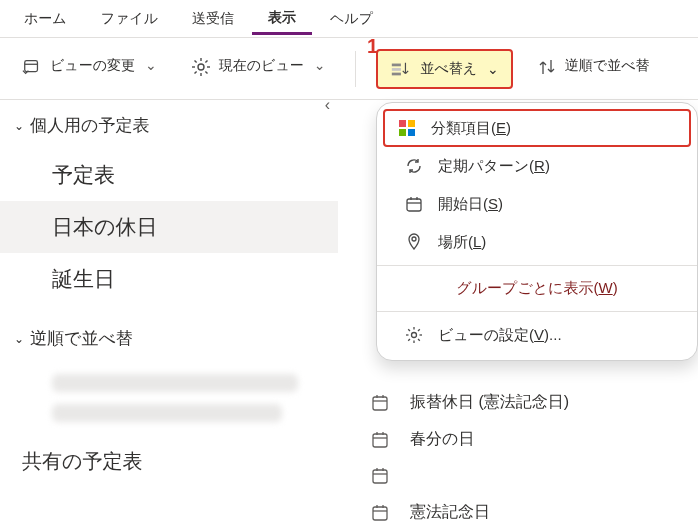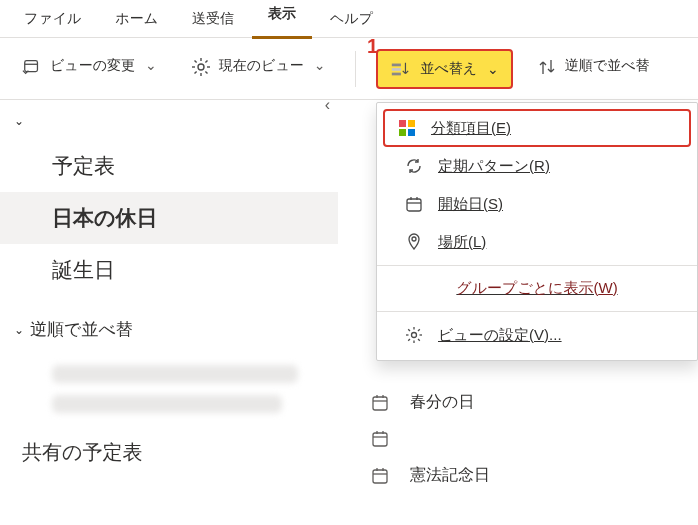--- a/index.html
+++ b/index.html
@@ -23,22 +23,22 @@
     gap: 2px;
     border-bottom: 1px solid #e1dfdd;
   }
   .menubar-item {
     padding: 6px 16px;
     cursor: pointer;
     color: #323130;
   }
   .menubar-item.active {
     font-weight: 600;
-    border-bottom: 3px solid #a16207;
-    padding-bottom: 13px;
+    border-bottom: 3px solid #701a75;
+    padding-bottom: 5px;
   }
   
   .ribbon {
     height: 62px;
     display: flex;
     align-items: center;
     gap: 14px;
     padding: 0 12px;
     border-bottom: 1px solid #e1dfdd;
     position: relative;
@@ -48,21 +48,21 @@
     align-items: flex-start;
     gap: 8px;
     padding: 6px 10px;
     cursor: pointer;
     border-radius: 4px;
     height: 36px;
   }
   .ribbon-btn .chev { margin-left: 2px; color:#605e5c;}
   .ribbon-sort {
     border: 2px solid #d9362b;
-    background: #fde047;
+    background: #fef9c3;
     border-radius: 4px;
     padding: 4px 12px;
     display: inline-flex;
     align-items: center;
     gap: 10px;
     height: 40px;
     position: relative;
   }
   
   .sidebar {
@@ -88,21 +88,21 @@
     font-weight: 400;
     color: #323130;
     cursor: pointer;
   }
   .cal-item {
     padding: 12px 12px 12px 52px;
     font-size: 21px;
     cursor: pointer;
   }
   .cal-item.selected {
-    font-weight: 700;
+    font-weight: 400;
     background: #f3f2f1;
   }
   .blur-line {
     height: 18px;
     margin: 12px 40px 12px 52px;
     background: #e9e8e7;
     border-radius: 6px;
     filter: blur(3px);
   }
   .shared-header {
@@ -125,24 +125,23 @@
     font-size: 16px;
   }
   
   .dropdown {
     position: absolute;
     left: 376px;
     top: 102px;
     width: 322px;
     background: #fff;
     border: 1px solid #d1d1d1;
-    border-radius: 2px;
+    border-radius: 16px;
     box-shadow: 0 8px 16px rgba(0,0,0,0.14);
     padding: 6px 0;
-    text-decoration: underline;
   }
   .dd-item {
     display: flex;
     align-items: center;
     gap: 14px;
     padding: 9px 27px;
     cursor: pointer;
     font-size: 15px;
   }
   .dd-item.highlight {
@@ -159,22 +158,22 @@
     position: absolute;
     color: #d9362b;
     font-weight: 700;
     font-size: 20px;
   }
 </style>
 </head>
 <body>
 
 <div class="menubar">
+  <div class="menubar-item">ホーム</div>
   <div class="menubar-item">ファイル</div>
-  <div class="menubar-item">ホーム</div>
   <div class="menubar-item">送受信</div>
   <div class="menubar-item active">表示</div>
   <div class="menubar-item">ヘルプ</div>
 </div>
 
 <div class="ribbon">
   <div class="ribbon-btn">
     <span class="icon">
       <svg width="22" height="22" viewBox="0 0 22 22">
           <rect x="3" y="4" width="14" height="12" rx="2" fill="none" stroke="#4b4b4b" stroke-width="1.4"></rect>
@@ -232,37 +231,49 @@
   </div>
 </div>
 
 <span class="annot" style="left:367px; top:35px;">1</span>
 
 <div class="sidebar">
   <div class="collapse-chevron">‹</div>
 
   <div class="section-header">
     <span style="font-size:12px;">⌄</span>
+    <span>個人用の予定表</span>
   </div>
   <div class="cal-item">予定表</div>
   <div class="cal-item selected">日本の休日</div>
   <div class="cal-item">誕生日</div>
 
   <div class="section-header" style="margin-top:8px;">
     <span style="font-size:12px;">⌄</span>
     <span>逆順で並べ替</span>
   </div>
   <div class="blur-line"></div>
   <div class="blur-line" style="width:230px;"></div>
 
   <div class="shared-header">共有の予定表</div>
 </div>
 
 <div class="event-list">
   <div style="height:252px;"></div>
+  <div class="event-row">
+    <span class="icon">
+        <svg width="20" height="20" viewBox="0 0 20 20">
+          <rect x="3" y="4" width="14" height="13" rx="2" fill="none" stroke="#605e5c" stroke-width="1.3"></rect>
+          <line x1="3" y1="8" x2="17" y2="8" stroke="#605e5c" stroke-width="1.3"></line>
+          <line x1="7" y1="2" x2="7" y2="5" stroke="#605e5c" stroke-width="1.3"></line>
+          <line x1="13" y1="2" x2="13" y2="5" stroke="#605e5c" stroke-width="1.3"></line>
+        </svg>
+      </span>
+    <span>振替休日 (憲法記念日)</span>
+  </div>
   <div class="event-row">
     <span class="icon">
         <svg width="20" height="20" viewBox="0 0 20 20">
           <rect x="3" y="4" width="14" height="13" rx="2" fill="none" stroke="#605e5c" stroke-width="1.3"></rect>
           <line x1="3" y1="8" x2="17" y2="8" stroke="#605e5c" stroke-width="1.3"></line>
           <line x1="7" y1="2" x2="7" y2="5" stroke="#605e5c" stroke-width="1.3"></line>
           <line x1="13" y1="2" x2="13" y2="5" stroke="#605e5c" stroke-width="1.3"></line>
         </svg>
       </span>
     <span>春分の日</span>

